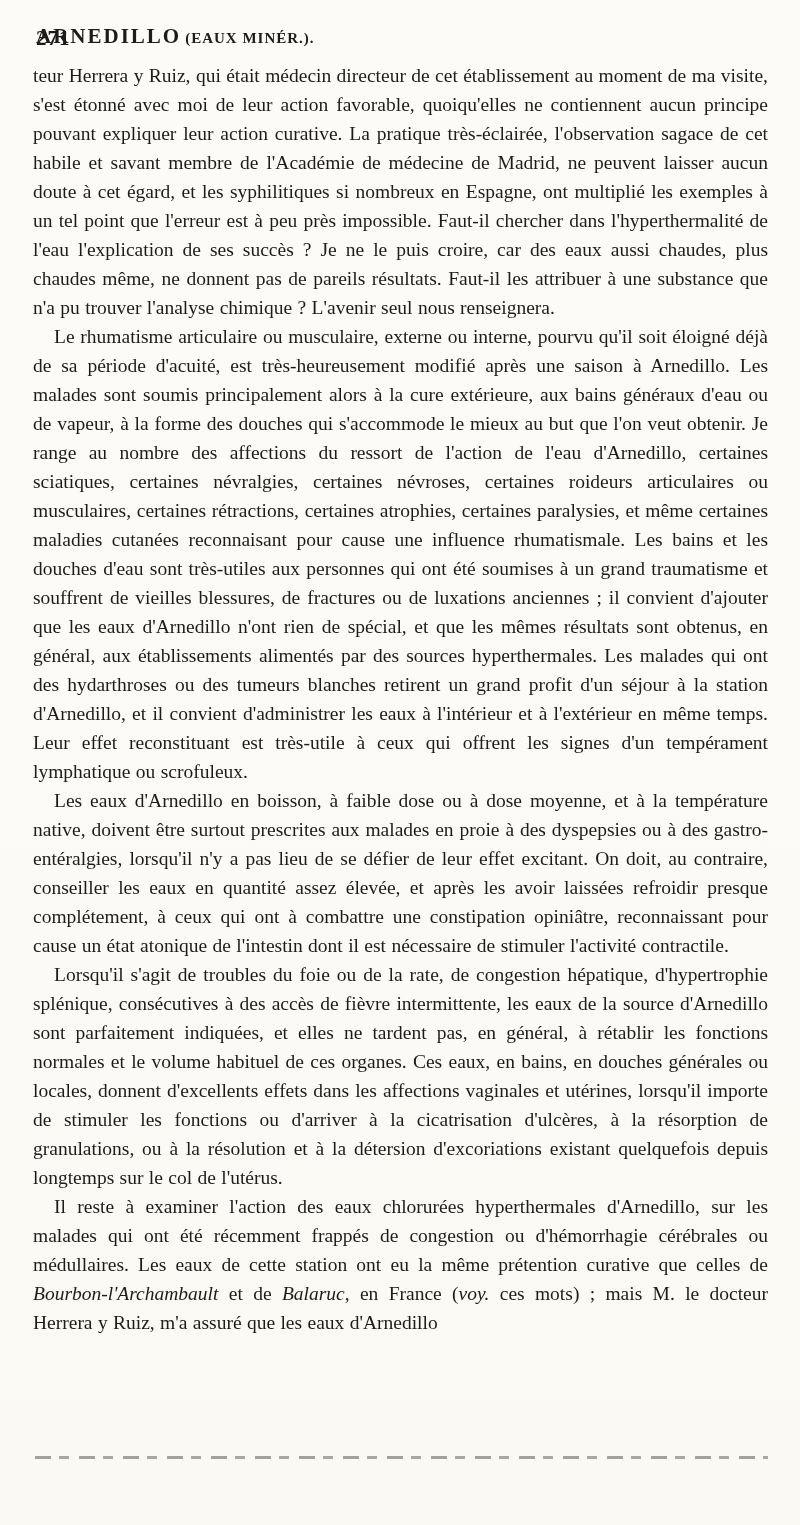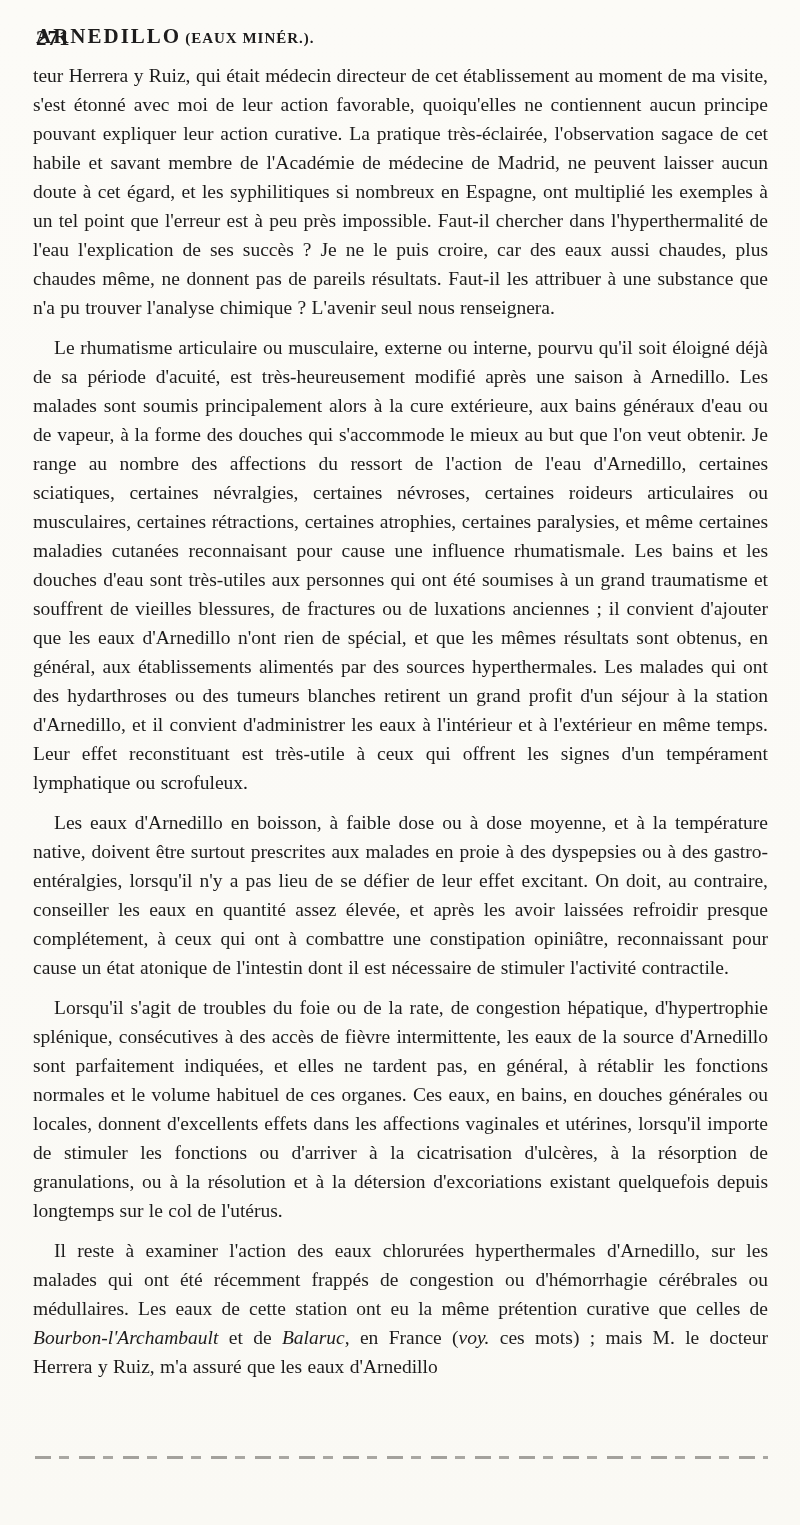--- a/index.html
+++ b/index.html
@@ -61,21 +61,20 @@
     hyphens: auto;
     -webkit-hyphens: auto;
     word-spacing: 0.5px;
   }
   .para {
     margin: 0;
     padding: 0;
   }
   .para.indent {
     text-indent: 21px;
-    margin-top: 11px;
   }
   .para i {
   }
   .scan-artifact-line {
     position: absolute;
     left: 35px;
     right: 32px;
     top: 1456px;
     height: 3px;
     background: repeating-linear-gradient(

